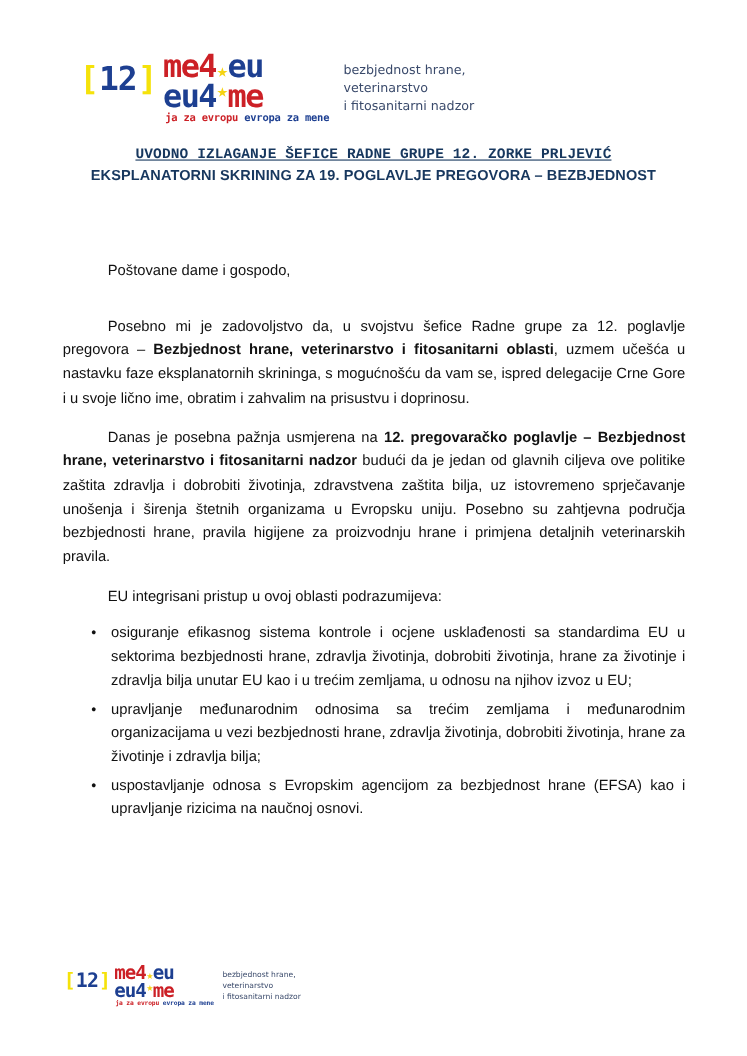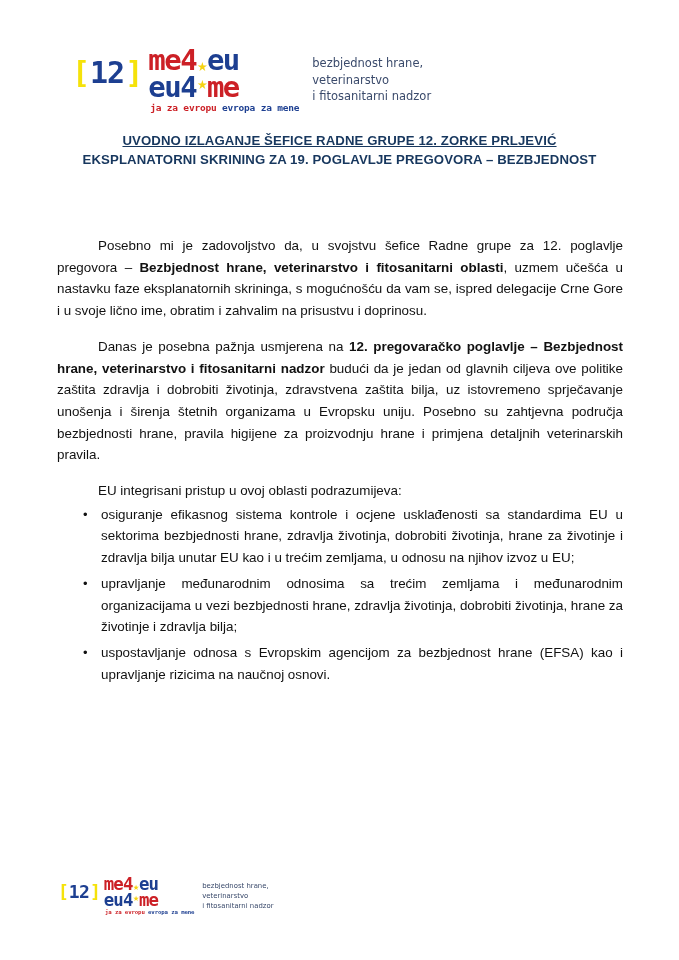--- a/index.html
+++ b/index.html
@@ -105,21 +105,21 @@
     left: 56px;
     top: 132px;
     width: 567px;
     text-align: center;
     font-weight: 700;
     font-size: 13.2px;
     line-height: 1.42;
     color: #17375e;
     letter-spacing: 0.1px;
   }
-  .title-line-1 { text-decoration: underline; }
+  .title-line-1 { text-decoration: underline; font-family: Liberation Mono, monospace; }
 
   
   .body-block {
     position: absolute;
     left: 57px;
     top: 235px;
     width: 566px;
     font-family: "Liberation Sans", sans-serif;
     font-size: 13.4px;
     line-height: 1.62;
@@ -128,21 +128,21 @@
   .p {
     text-align: justify;
     text-justify: inter-word;
     margin: 0 0 14px 0;
   }
   .p.indent { text-indent: 41px; }
   .p.greet {
     text-indent: 41px;
     margin-bottom: 29px;
   }
-  .p.nospace { margin-bottom: 2px; }
+  .p.nospace { margin-bottom: 12px; }
   .b { font-weight: 700; }
 
   ul.bullets {
     margin: 0;
     padding: 0 0 0 44px;
     list-style: none;
   }
   ul.bullets li {
     position: relative;
     text-align: justify;
@@ -195,20 +195,21 @@
     </div>
   </div>
 
   <div class="title-block">
     <div class="title-line-1">UVODNO IZLAGANJE ŠEFICE RADNE GRUPE 12. ZORKE PRLJEVIĆ</div>
     <div>EKSPLANATORNI SKRINING ZA 19. POGLAVLJE PREGOVORA – BEZBJEDNOST</div>
   </div>
 
   <div class="body-block">
 
+    <p class="p greet">Poštovane dame i gospodo,</p>
 
     <p class="p indent"><span>Posebno mi je zadovoljstvo da, u svojstvu šefice Radne grupe za 12. poglavlje pregovora – </span><span class="b">Bezbjednost hrane, veterinarstvo i fitosanitarni oblasti</span><span>, uzmem učešća u nastavku faze eksplanatornih skrininga, s mogućnošću da vam se, ispred delegacije Crne Gore i u svoje lično ime, obratim i zahvalim na prisustvu i doprinosu.</span></p>
 
 
     <p class="p indent"><span>Danas je posebna pažnja usmjerena na </span><span class="b">12. pregovaračko poglavlje – Bezbjednost hrane, veterinarstvo i fitosanitarni nadzor</span><span> budući da je jedan od glavnih ciljeva ove politike zaštita zdravlja i dobrobiti životinja, zdravstvena zaštita bilja, uz istovremeno sprječavanje unošenja i širenja štetnih organizama u Evropsku uniju. Posebno su zahtjevna područja  bezbjednosti hrane, pravila higijene za proizvodnju hrane i primjena detaljnih veterinarskih pravila.</span></p>
 
     <p class="p indent nospace">EU integrisani pristup u ovoj oblasti podrazumijeva:</p>
 
     <ul class="bullets">
       <li>osiguranje efikasnog sistema kontrole i ocjene usklađenosti sa standardima EU u sektorima bezbjednosti hrane, zdravlja životinja, dobrobiti životinja, hrane za životinje i zdravlja bilja unutar EU kao i u trećim zemljama, u odnosu na njihov izvoz u EU;</li>

